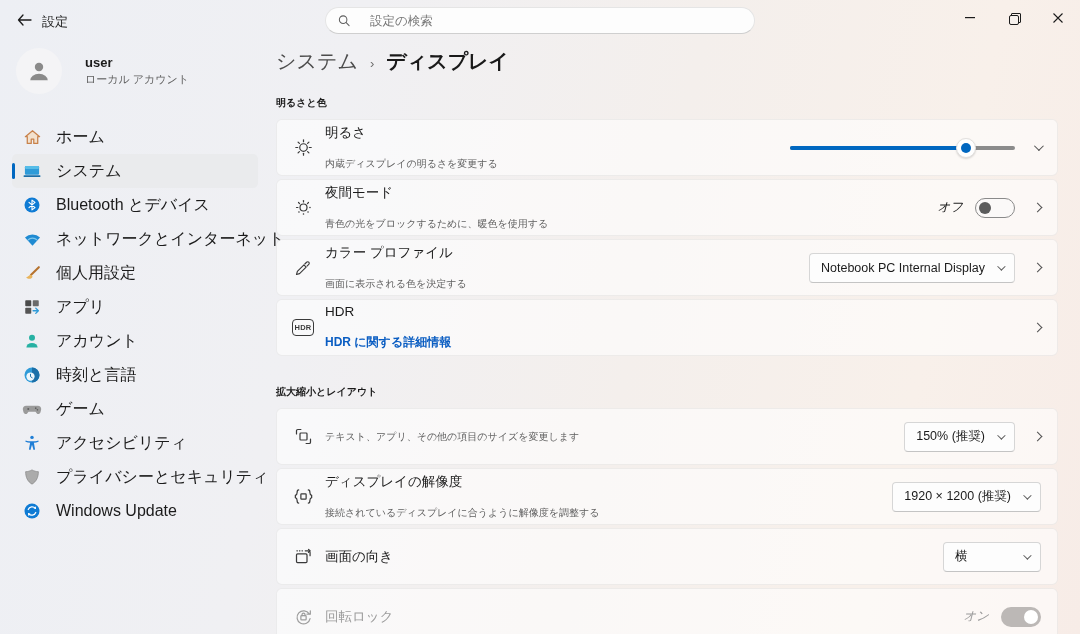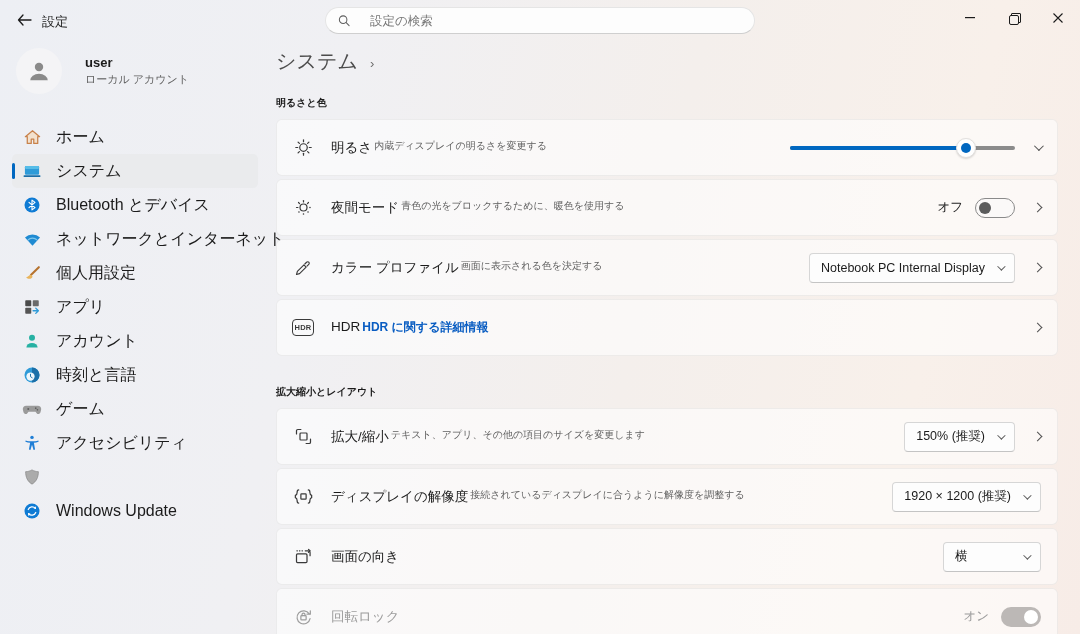--- a/index.html
+++ b/index.html
@@ -47,21 +47,21 @@
   .section-header { font-size:10px; font-weight:bold; color:#1b1b1b; }
   .sec1 { margin-top:21px; }
   .sec2 { margin-top:29px; }
   .cards { margin-top:9px; display:flex; flex-direction:column; gap:3px; }
   .card {
     background:rgba(255,255,255,0.58); border:1px solid rgba(0,0,0,0.055);
     border-radius:6px; min-height:57px; display:flex; align-items:center;
     padding:0 16px 0 15px; gap:0;
   }
   .card .row-icon { width:22px; height:22px; display:flex; align-items:center; justify-content:center; flex:0 0 22px; color:#3a3a3a; }
-  .card .texts { margin-left:17px; display:flex; flex-direction:row; gap:2px; }
+  .card .texts { margin-left:11px; display:flex; flex-direction:column; gap:15px; }
   .row-title { font-size:13.5px; color:#1b1b1b; }
   .row-sub { font-size:10px; color:#5f5f5f; }
   .row-link { font-size:12px; font-weight:600; color:#0a5dc2; cursor:pointer; }
   .spacer { flex:1; }
   .card.disabled .row-title, .card.disabled .row-icon { color:#9d9d9d; }
   
   .chev { width:7px; height:7px; border-right:1.4px solid #505050; border-bottom:1.4px solid #505050; display:inline-block; }
   .chev.right { transform:rotate(-45deg); }
   .chev.down  { transform:rotate(45deg) translateY(-2px); }
   .chev-slot { margin-left:19px; display:flex; align-items:center; cursor:pointer; }
@@ -72,21 +72,21 @@
     font-size:12.5px; color:#1b1b1b; cursor:pointer; white-space:nowrap;margin-left:39px;
   }
   .dropdown .chev { width:6px; height:6px; border-color:#5a5a5a; }
   .dropdown.wide { width:98px; justify-content:space-between; }
   
   .toggle { width:40px; height:20px; border-radius:10px; position:relative; cursor:pointer; }
   .toggle.off { border:1px solid #8a8a8a; background:#fbf9f8; }
   .toggle.off .knob { position:absolute; left:3px; top:3px; width:12px; height:12px; border-radius:50%; background:#5c5c5c; }
   .toggle.on-disabled { background:#bcb8b6; }
   .toggle.on-disabled .knob { position:absolute; right:3px; top:3px; width:14px; height:14px; border-radius:50%; background:#ffffff; }
-  .state-label { font-size:12.5px; color:#1b1b1b; margin-right:12px; }
+  .state-label { font-size:12.5px; color:#1b1b1b; margin-right:12px;font-style:italic; }
   .state-label.dim { color:#9d9d9d; }
   
   .slider { position:relative; width:225px; height:20px; cursor:pointer; --pct:78%; }
   .slider .track { position:absolute; left:0; right:0; top:8px; height:4px; border-radius:2px; background:#8b8b8b; }
   .slider .fill { position:absolute; left:0; top:0; bottom:0; width:var(--pct); border-radius:2px; background:#0067c0; }
   .slider .thumb {
     position:absolute; top:0; left:calc(var(--pct) - 10px); width:20px; height:20px; border-radius:50%;
     background:#ffffff; border:1px solid #e2e0de; box-shadow:0 1px 2px rgba(0,0,0,0.15);
     display:flex; align-items:center; justify-content:center;
   }
@@ -239,39 +239,41 @@
           </svg>
         </span>
       <span class="lbl">アクセシビリティ</span>
     </div>
     <div class="nav-item">
       <span class="ico">
           <svg width="18" height="18" viewBox="0 0 24 24">
             <path d="M12 2.5 c2.8 1.6 5.6 2.4 8.5 2.4 c0 7.6 -2.8 13.2 -8.5 16.6 C6.3 18.1 3.5 12.5 3.5 4.9 c2.9 0 5.7 -0.8 8.5 -2.4 z" fill="#ababab" stroke="#8a8a8a" stroke-width="1"></path>
           </svg>
         </span>
+      <span class="lbl">プライバシーとセキュリティ</span>
     </div>
     <div class="nav-item">
       <span class="ico">
           <svg width="18" height="18" viewBox="0 0 24 24">
             <circle cx="12" cy="12" r="10" fill="#0f7bd4"></circle>
             <path d="M7 10 a5.5 5.5 0 0 1 9.5 -1.5 M17 14 a5.5 5.5 0 0 1 -9.5 1.5" stroke="#fff" stroke-width="1.7" fill="none" stroke-linecap="round"></path>
             <path d="M17.2 5.5 v3.2 h-3.2 z" fill="#fff"></path>
             <path d="M6.8 18.5 v-3.2 h3.2 z" fill="#fff"></path>
           </svg>
         </span>
       <span class="lbl">Windows Update</span>
     </div>
   </div>
 </div>
 
 <div class="main">
   <div class="breadcrumb">
     <span class="crumb-parent">システム</span>
     <span class="crumb-sep">›</span>
+    <span class="crumb-current">ディスプレイ</span>
   </div>
 
   <div class="section-header sec1">明るさと色</div>
 
   <div class="cards">
 
     <div class="card">
       <span class="row-icon">
         <svg width="21" height="21" viewBox="0 0 24 24">
             <circle cx="12" cy="12" r="4.3" stroke="#3a3a3a" stroke-width="1.4" fill="none"></circle>
@@ -377,21 +379,20 @@
 
     <div class="card">
       <span class="row-icon">
         <svg width="21" height="21" viewBox="0 0 24 24" stroke="#3a3a3a" stroke-width="1.4" fill="none" stroke-linecap="round">
             <path d="M4 9 V5.5 a1.5 1.5 0 0 1 1.5 -1.5 H9"></path>
             <path d="M20 15 v3.5 a1.5 1.5 0 0 1 -1.5 1.5 H15"></path>
             <rect x="8" y="8" width="8" height="8" rx="1"></rect>
           </svg>
       </span>
       <div class="texts">
-        <div class="row-title">拡大/縮小</div>
         <div class="row-sub">テキスト、アプリ、その他の項目のサイズを変更します</div>
       </div>
       <div class="spacer"></div>
       <div class="dropdown">
         <span>150% (推奨)</span>
         <span class="chev down"></span>
       </div>
       <span class="chev-slot">
           <span class="chev right"></span>
         </span>

